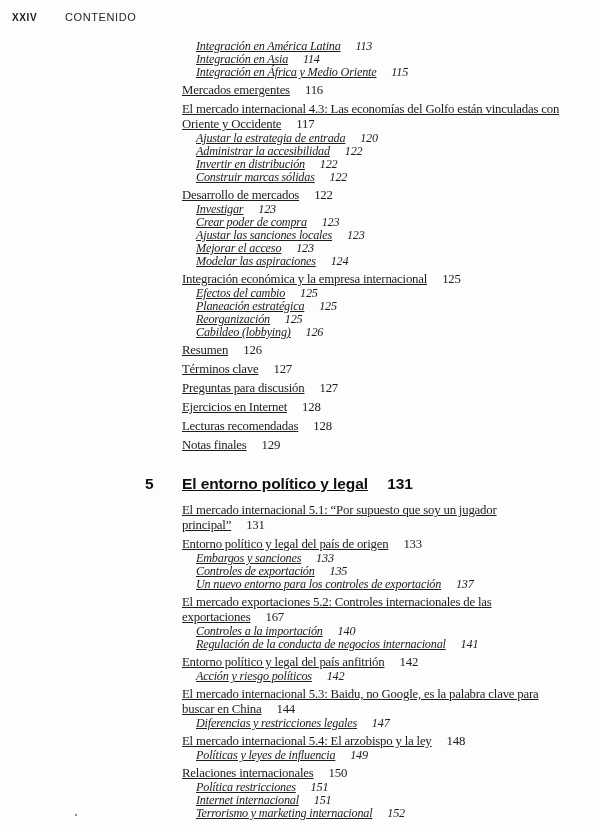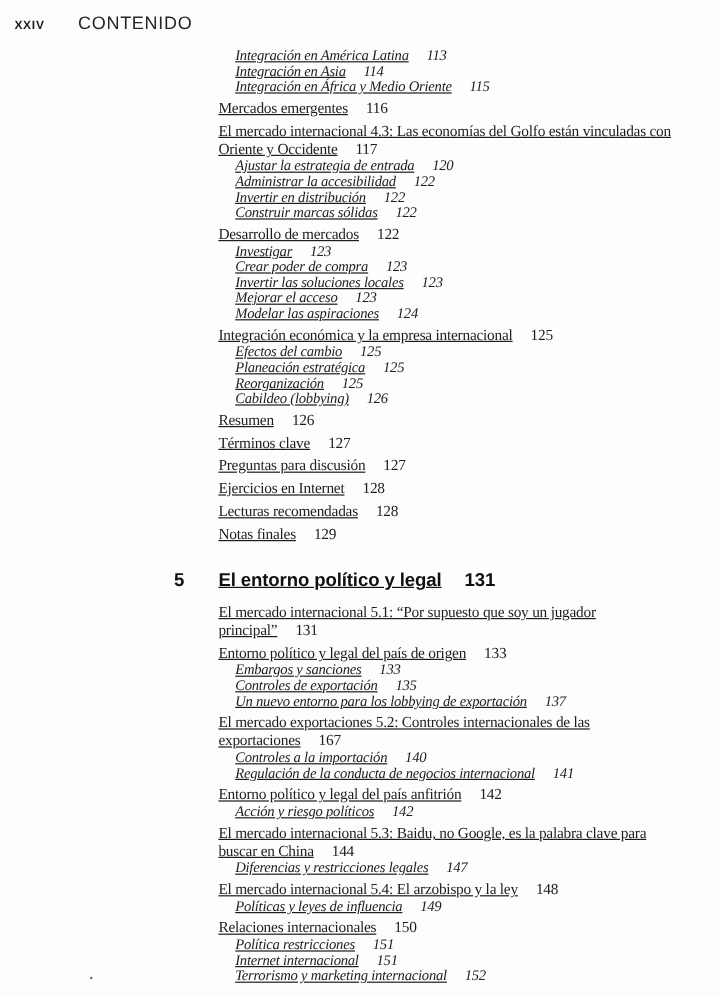--- a/index.html
+++ b/index.html
@@ -24,21 +24,21 @@
     color: #1b1b1b;
     white-space: nowrap;
   }
   .running-head .folio {
     font-weight: 700;
     letter-spacing: 0.6px;
     text-align: right;
   }
   .running-head .section {
     margin-left: 25px;
-    font-size: 15px;
+    font-size: 11px;
     letter-spacing: 0.6px;
     color: #262626;
     margin-top: 35px;
   }
   .toc {
     position: absolute;
     left: 182px;
     top: 40px;
     width: 470px;
     font-family: "Liberation Serif", "DejaVu Serif", serif;
@@ -153,21 +153,21 @@
     <span class="title">Investigar</span>
     <span class="pagenum">123</span>
   </div>
       <div class="entry sub">
     
     <span class="title">Crear poder de compra</span>
     <span class="pagenum">123</span>
   </div>
       <div class="entry sub">
     
-    <span class="title">Invertir las soluciones locales</span>
+    <span class="title">Ajustar las sanciones locales</span>
     <span class="pagenum">123</span>
   </div>
       <div class="entry sub">
     
     <span class="title">Mejorar el acceso</span>
     <span class="pagenum">123</span>
   </div>
       <div class="entry sub">
     
     <span class="title">Modelar las aspiraciones</span>
@@ -249,21 +249,21 @@
     <span class="title">Embargos y sanciones</span>
     <span class="pagenum">133</span>
   </div>
       <div class="entry sub">
     
     <span class="title">Controles de exportación</span>
     <span class="pagenum">135</span>
   </div>
       <div class="entry sub">
     
-    <span class="title">Un nuevo entorno para los lobbying de exportación</span>
+    <span class="title">Un nuevo entorno para los controles de exportación</span>
     <span class="pagenum">137</span>
   </div>
       <div class="entry l1">
     
     <span class="title">El mercado exportaciones 5.2: Controles internacionales de las
 exportaciones</span>
     <span class="pagenum">167</span>
   </div>
       <div class="entry sub">
     

